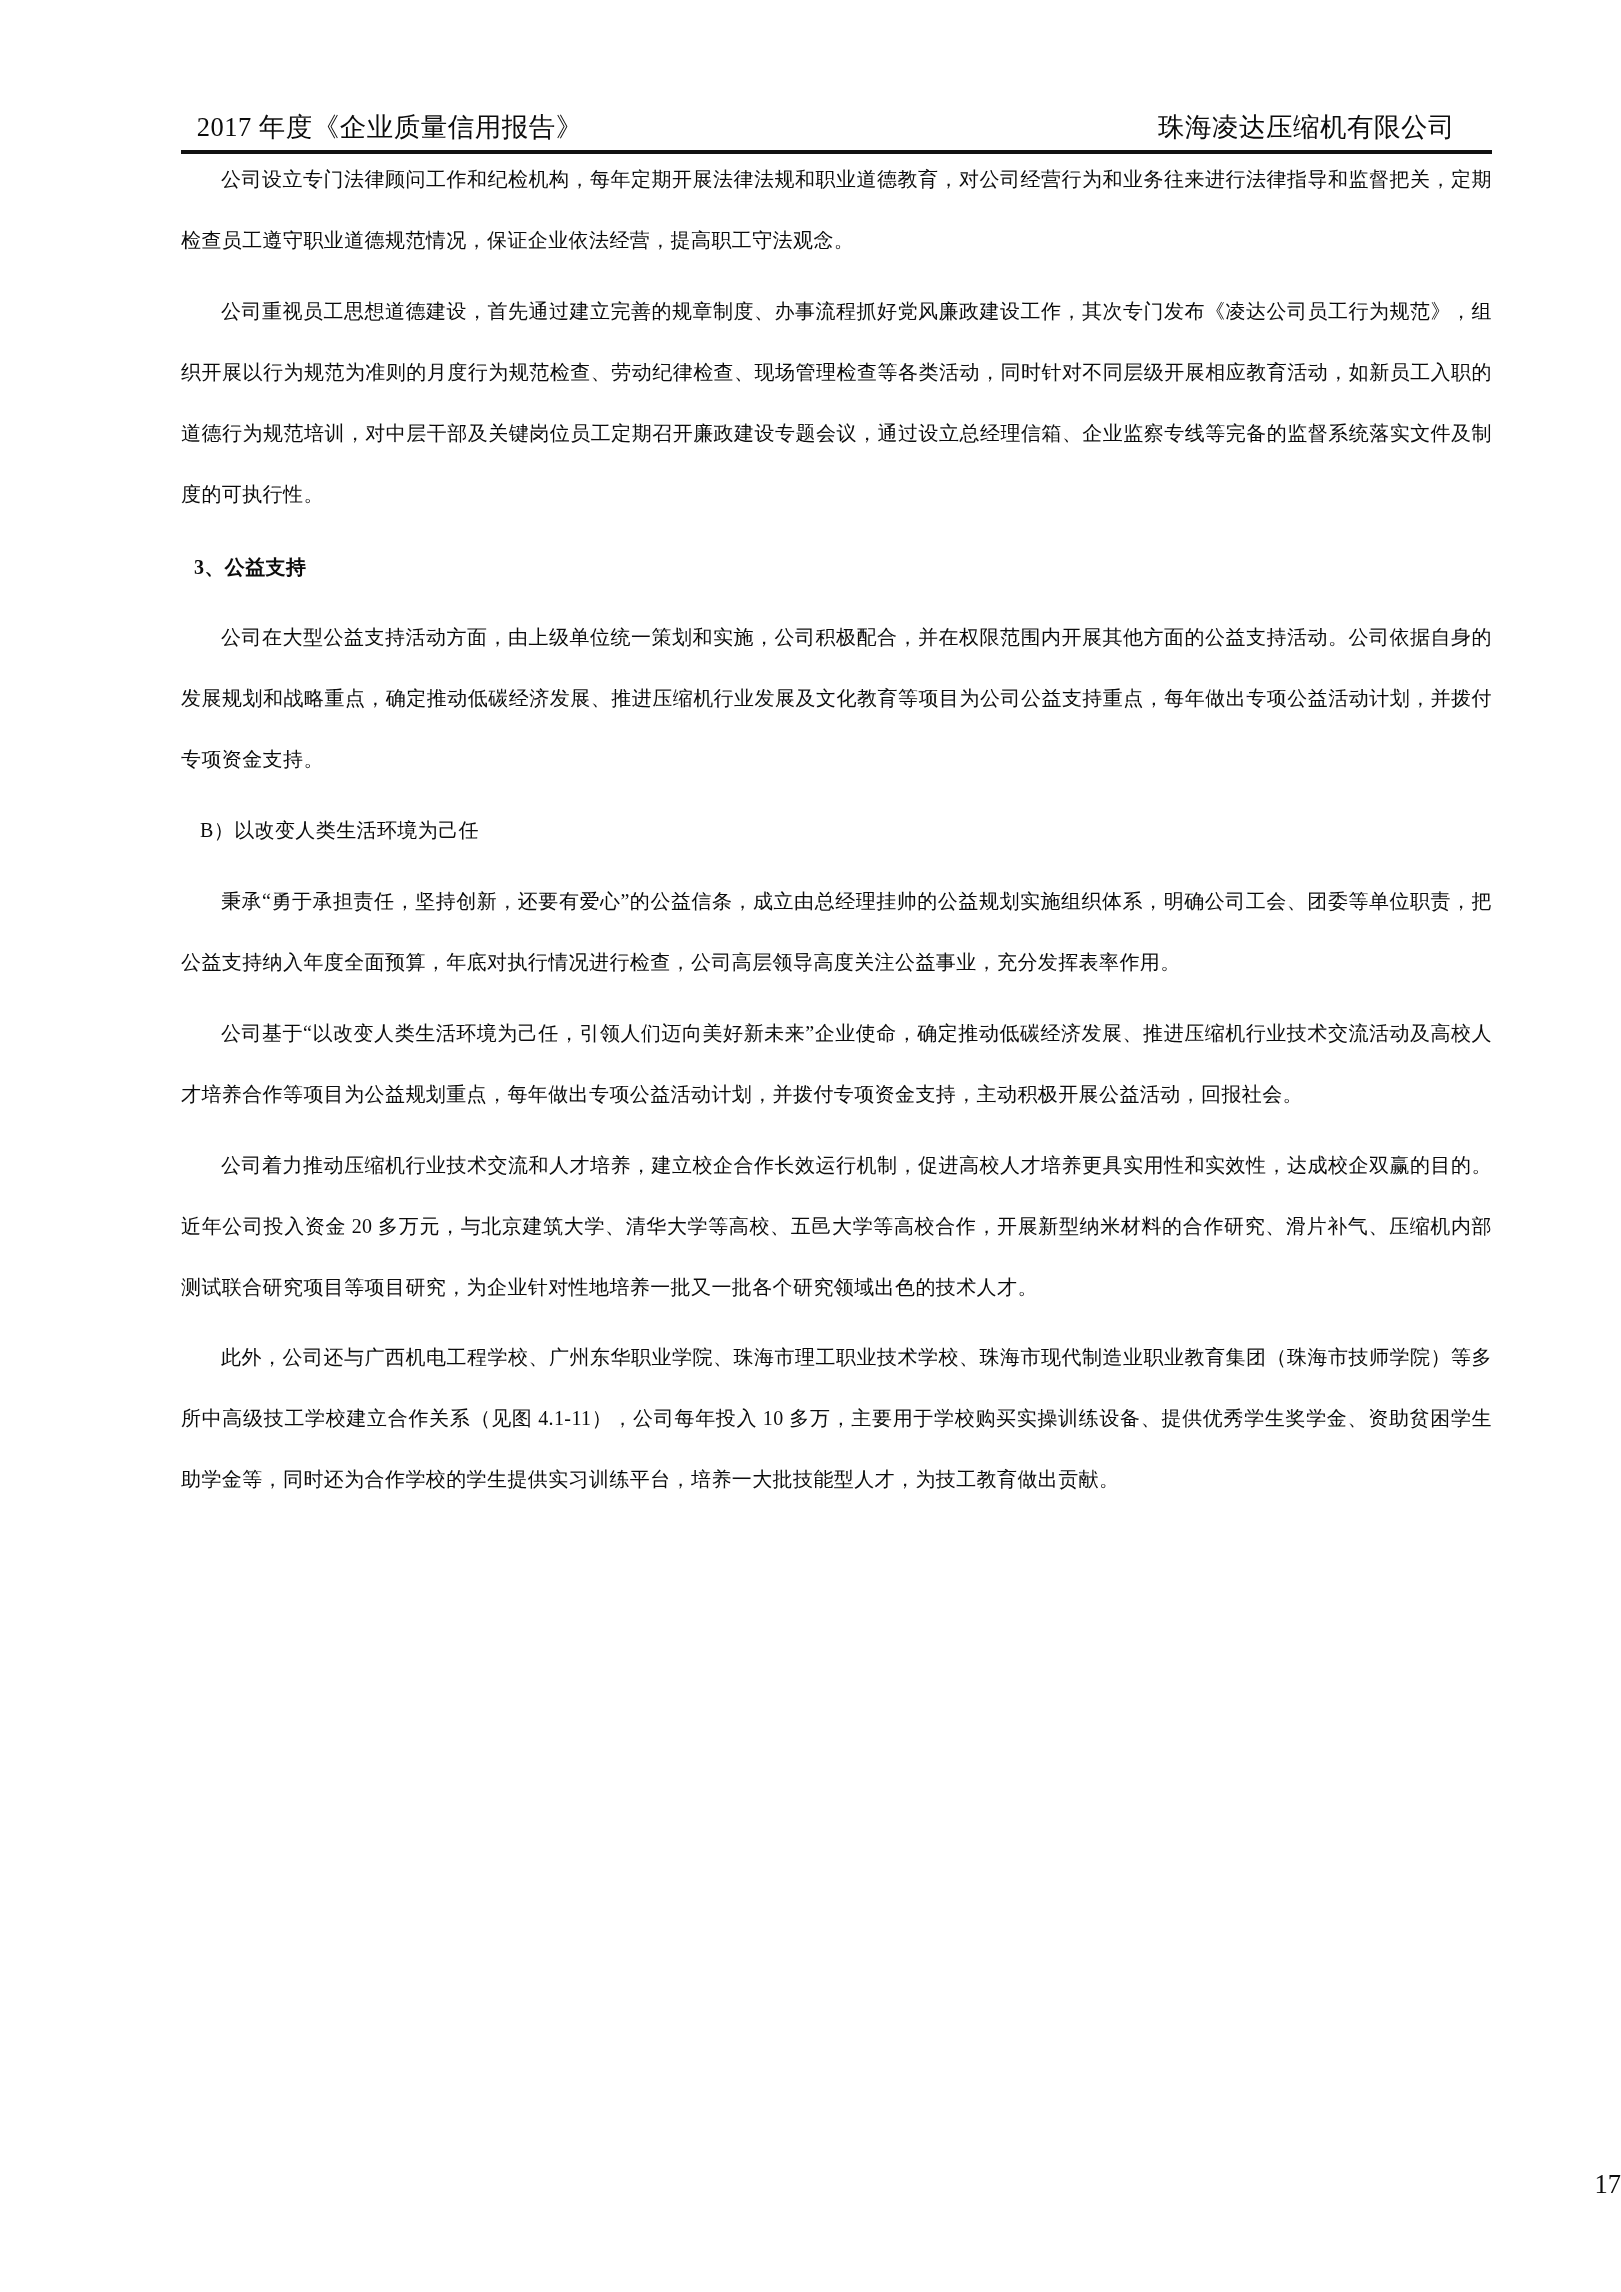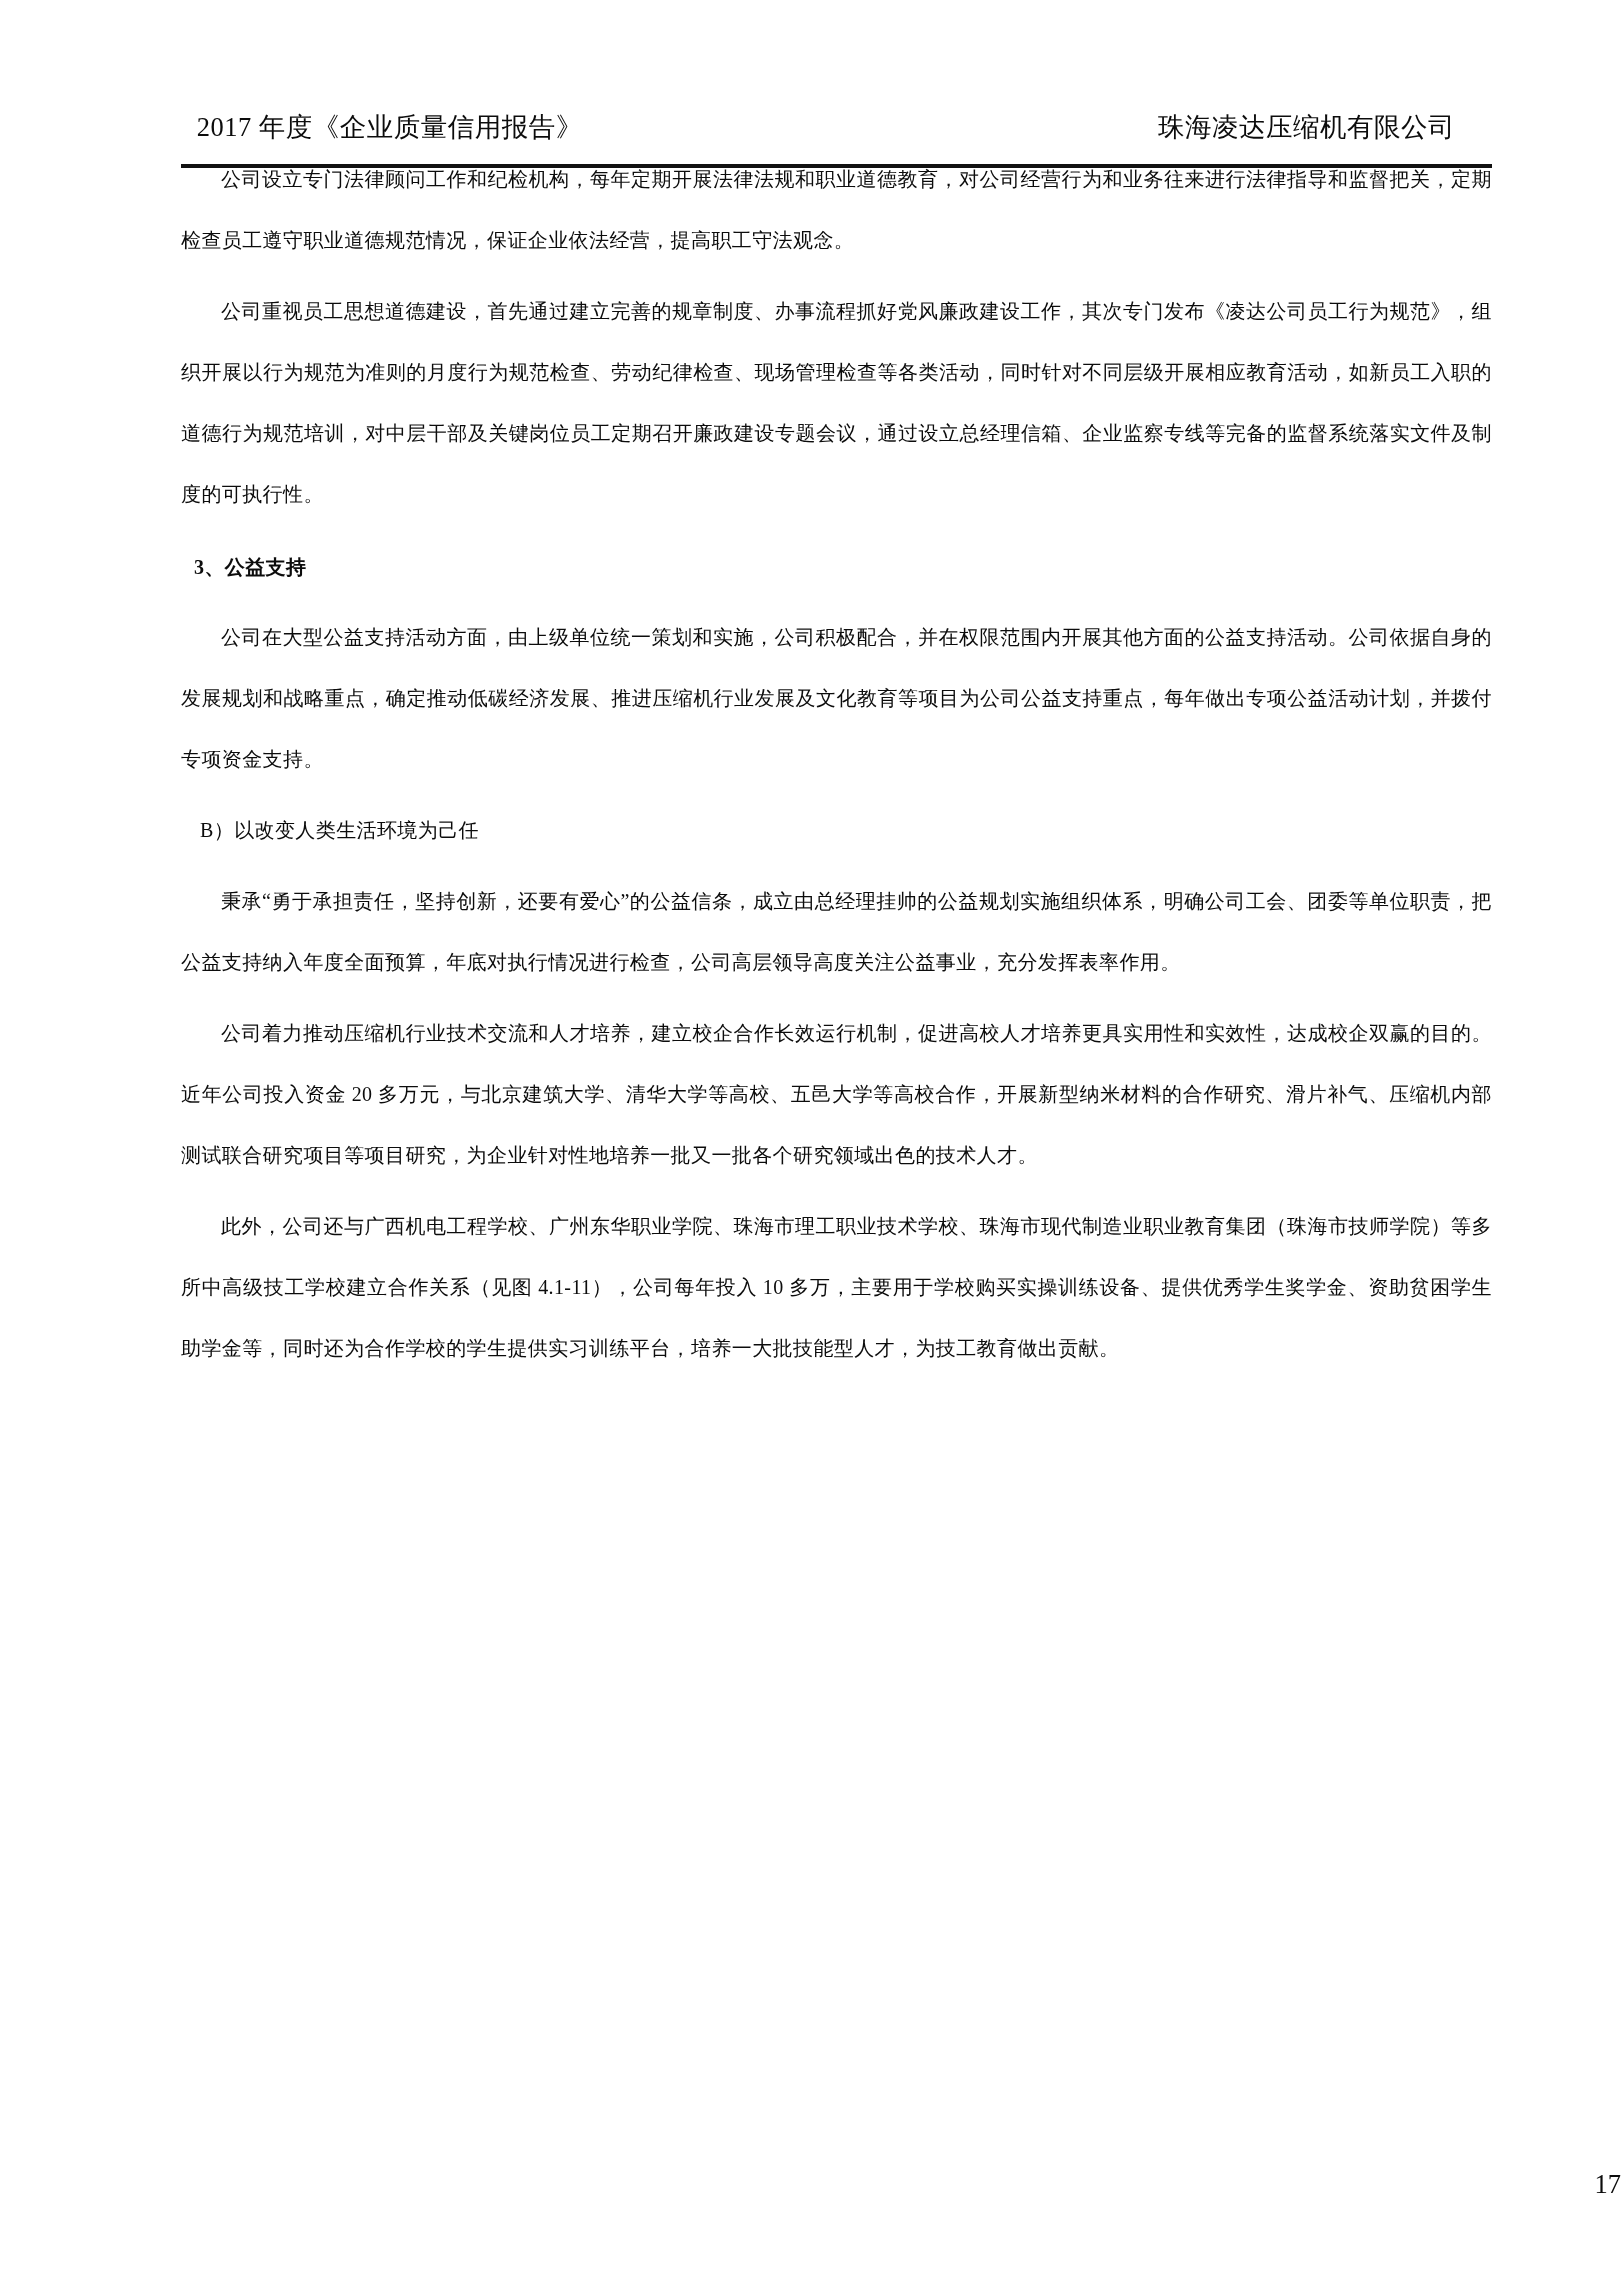--- a/index.html
+++ b/index.html
@@ -22,21 +22,21 @@
     position: absolute;
     left: 181px;
     right: 129px;
     top: 110px;
     display: flex;
     justify-content: space-between;
     align-items: flex-end;
     font-size: 26.5px;
     line-height: 35px;
     border-bottom: 4.9px solid #111;
-    padding-bottom: 19px;
+    padding-bottom: 5px;
   }
   .page-header .header-left  { padding-left: 15.7px;  letter-spacing: 0.5px; }
   .page-header .header-right { padding-right: 37px; letter-spacing: 0.5px; margin-left: 10px; }
 
   
   .doc-body {
     position: absolute;
     left: 181px;
     right: 129px;
     top: 149px;
@@ -82,20 +82,21 @@
     <span class="header-right">珠海凌达压缩机有限公司</span>
   </div>
 
   <div class="doc-body">
     <div class="para first">公司设立专门法律顾问工作和纪检机构，每年定期开展法律法规和职业道德教育，对公司经营行为和业务往来进行法律指导和监督把关，定期检查员工遵守职业道德规范情况，保证企业依法经营，提高职工守法观念。</div>
     <div class="para">公司重视员工思想道德建设，首先通过建立完善的规章制度、办事流程抓好党风廉政建设工作，其次专门发布《凌达公司员工行为规范》，组织开展以行为规范为准则的月度行为规范检查、劳动纪律检查、现场管理检查等各类活动，同时针对不同层级开展相应教育活动，如新员工入职的道德行为规范培训，对中层干部及关键岗位员工定期召开廉政建设专题会议，通过设立总经理信箱、企业监察专线等完备的监督系统落实文件及制度的可执行性。</div>
     <div class="section-heading">3、公益支持</div>
     <div class="para">公司在大型公益支持活动方面，由上级单位统一策划和实施，公司积极配合，并在权限范围内开展其他方面的公益支持活动。公司依据自身的发展规划和战略重点，确定推动低碳经济发展、推进压缩机行业发展及文化教育等项目为公司公益支持重点，每年做出专项公益活动计划，并拨付专项资金支持。</div>
     <div class="sub-heading">B）以改变人类生活环境为己任</div>
     <div class="para">秉承“勇于承担责任，坚持创新，还要有爱心”的公益信条，成立由总经理挂帅的公益规划实施组织体系，明确公司工会、团委等单位职责，把公益支持纳入年度全面预算，年底对执行情况进行检查，公司高层领导高度关注公益事业，充分发挥表率作用。</div>
+    <div class="para">公司基于“以改变人类生活环境为己任，引领人们迈向美好新未来”企业使命，确定推动低碳经济发展、推进压缩机行业技术交流活动及高校人才培养合作等项目为公益规划重点，每年做出专项公益活动计划，并拨付专项资金支持，主动积极开展公益活动，回报社会。</div>
     <div class="para">公司着力推动压缩机行业技术交流和人才培养，建立校企合作长效运行机制，促进高校人才培养更具实用性和实效性，达成校企双赢的目的。近年公司投入资金 20 多万元，与北京建筑大学、清华大学等高校、五邑大学等高校合作，开展新型纳米材料的合作研究、滑片补气、压缩机内部测试联合研究项目等项目研究，为企业针对性地培养一批又一批各个研究领域出色的技术人才。</div>
     <div class="para">此外，公司还与广西机电工程学校、广州东华职业学院、珠海市理工职业技术学校、珠海市现代制造业职业教育集团（珠海市技师学院）等多所中高级技工学校建立合作关系（见图 4.1-11），公司每年投入 10 多万，主要用于学校购买实操训练设备、提供优秀学生奖学金、资助贫困学生助学金等，同时还为合作学校的学生提供实习训练平台，培养一大批技能型人才，为技工教育做出贡献。</div>
   </div>
 
   <div class="page-footer">
     <span>17</span>
   </div>
 
 </div>
 

